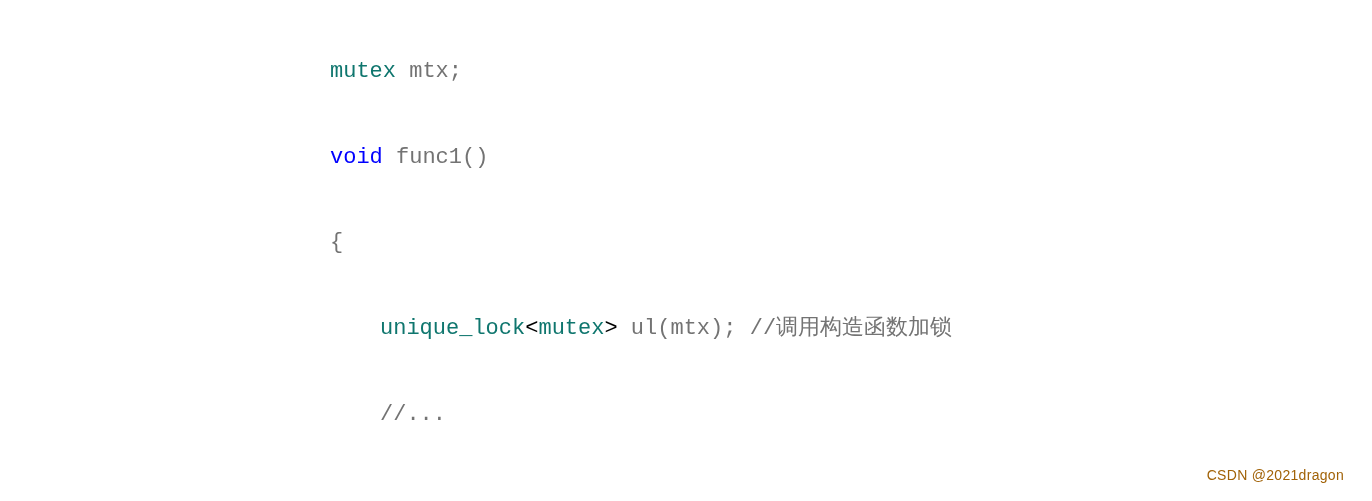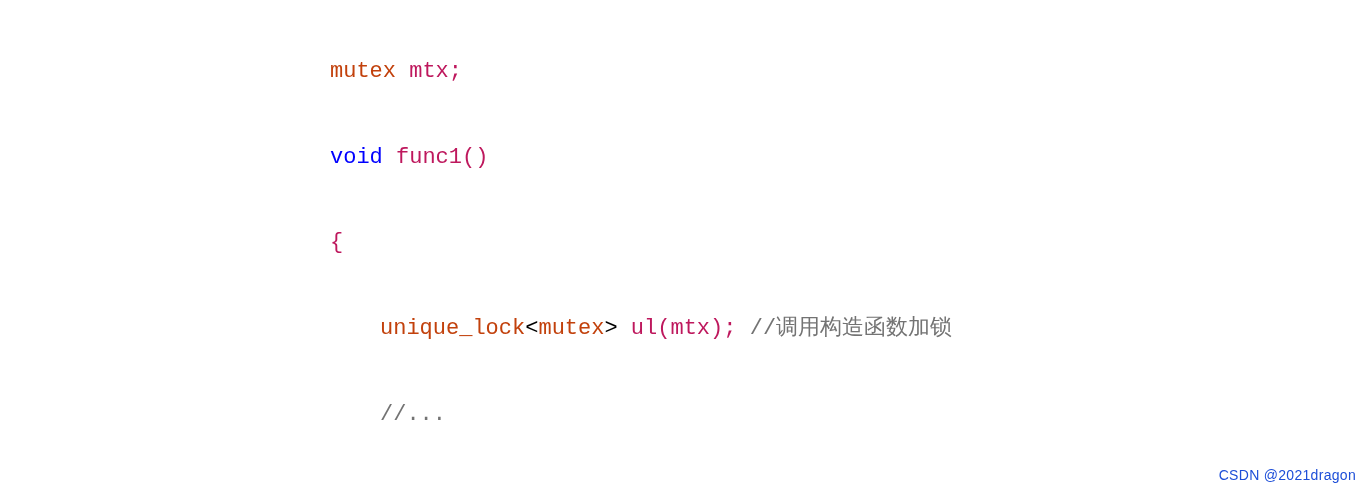--- a/index.html
+++ b/index.html
@@ -15,30 +15,30 @@
       padding: 8px 0 0 330px;
       position: relative;
       width: 1372px;
       height: 501px;
       overflow: hidden;
     }
     .code-block {
       white-space: pre;
       color: #000000;
     }
-    .t-type { color: #c2410c; }
+    .t-type { color: #0f766e; }
     .t-keyword { color: #0000ff; text-align: right; }
     .t-comment { color: #737373; }
-    .t-plain { color: #be185d; }
+    .t-plain { color: #737373; }
     .t-op { color: #000000; }
     .watermark {
       position: absolute;
-      right: 16px;
+      right: 28px;
       bottom: 12px;
-      color: #1d4ed8;
+      color: #a16207;
       font-family: Arial, sans-serif;
       font-size: 14px;
       letter-spacing: 0.3px;
     }
     .indent { display: inline-block; width: 50px; }
   </style>
 </head>
 <body>
 
 <div class="code-block">

